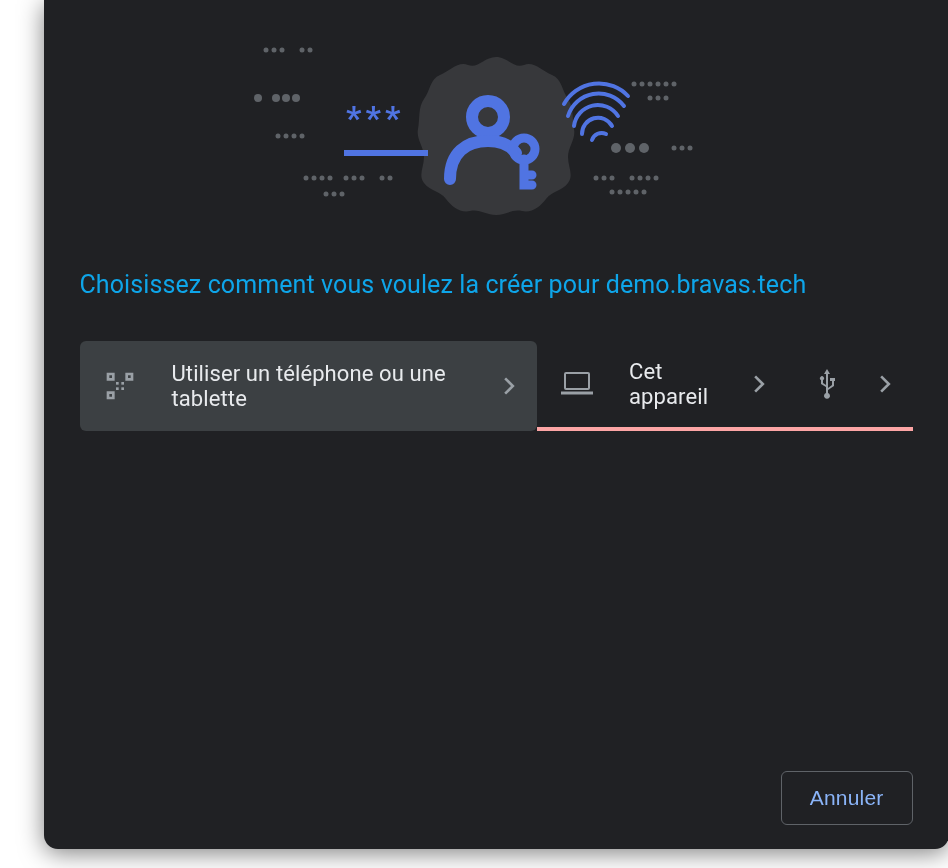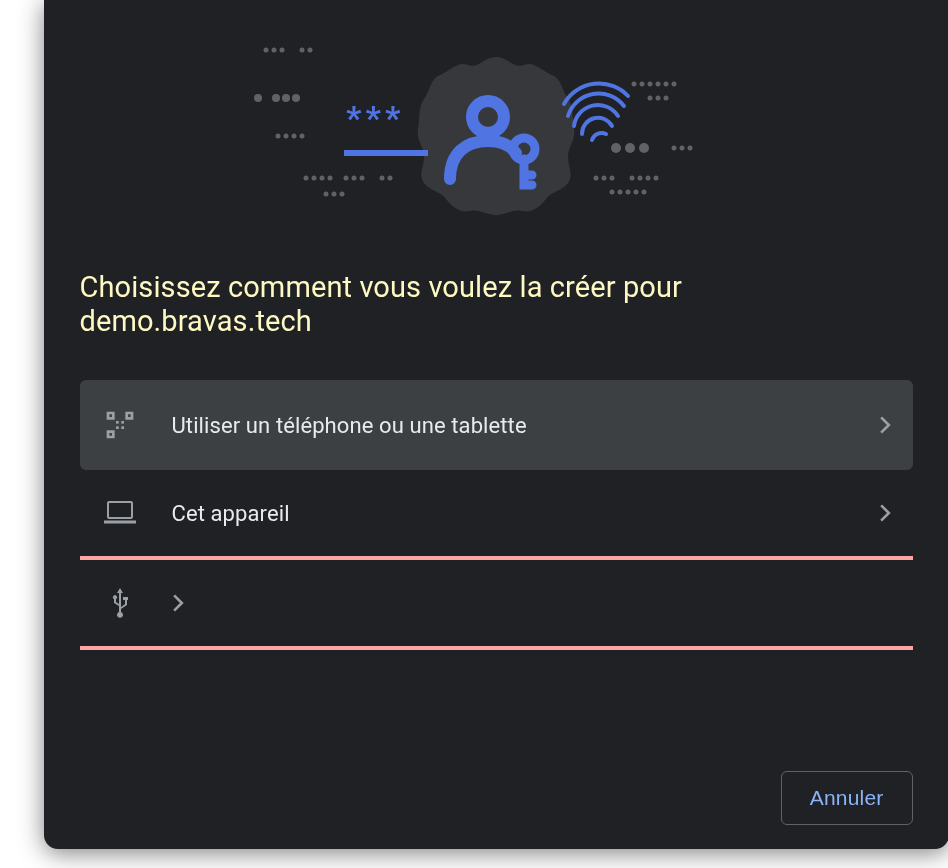--- a/index.html
+++ b/index.html
@@ -29,28 +29,28 @@
   }
   .title {
     font-size: 30px;
     font-weight: 400;
     color: #e8eaed;
     margin-top: 40px;
     margin-bottom: 24px;
     letter-spacing: 0.2px;
   }
   .subtitle {
-    font-size: 29px;
-    color: #fef9c3;
+    font-size: 25px;
+    color: #0ea5e9;
     margin-bottom: 42px;
     letter-spacing: 0.1px;
   }
   .options {
     display:flex;
-    flex-direction:column;
+    flex-direction:row;
   }
   .option {
     display:flex;
     align-items:center;
     height: 90px;
     padding: 0 22px;
     border-bottom: 4px solid #fca5a5;
     cursor: pointer;
     gap: 34px;
   }

